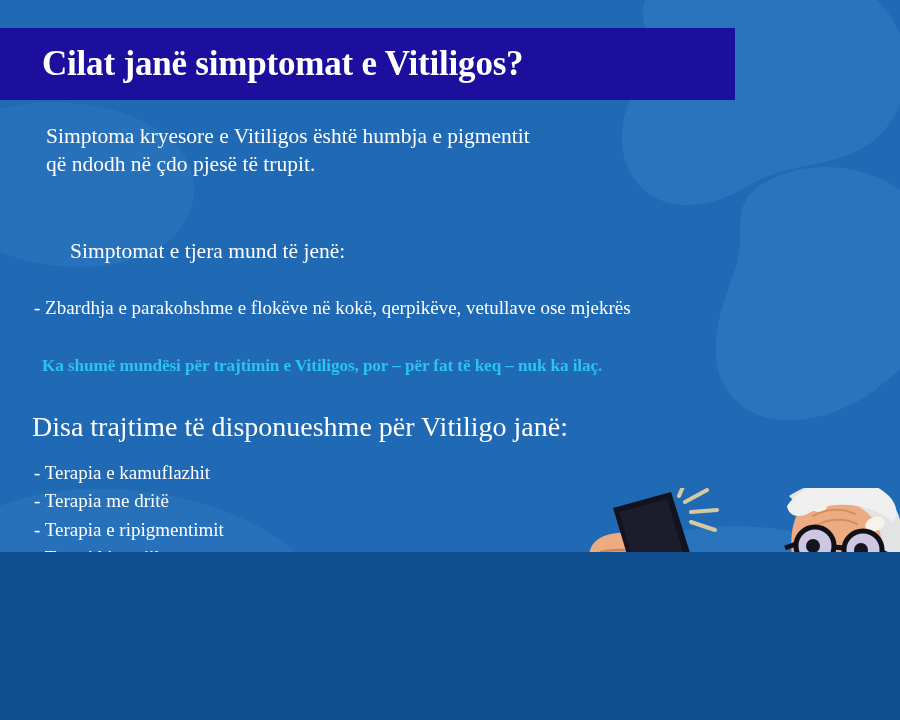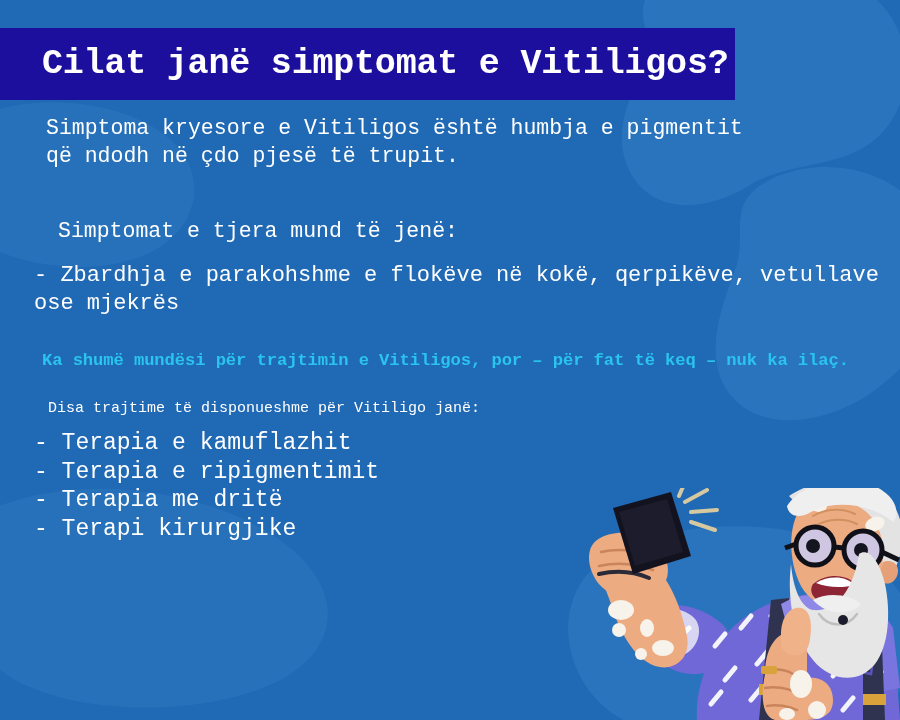--- a/index.html
+++ b/index.html
@@ -3,24 +3,24 @@
 <meta charset="utf-8">
 <style>
   html, body {
     margin: 0;
     padding: 0;
     background: #0f4f8f;
   }
   #slide {
     position: relative;
     width: 900px;
-    height: 720px;
+    height: 552px;
     overflow: hidden;
     background: #2069b4;
-    font-family: Liberation Mono, monospace;
+    font-family: Liberation Serif, serif;
     color: #ffffff;
     -webkit-font-smoothing: antialiased;
   }
 
   
   .blob {
     position: absolute;
     pointer-events: none;
   }
   .blob svg { display: block; }
@@ -48,73 +48,73 @@
   
   #content {
     position: absolute;
     left: 0;
     top: 100px;
     width: 900px;
   }
 
   .intro {
     margin: 0;
-    padding: 14px 0 0 46px;
+    padding: 22px 0 0 46px;
     font-size: 21.5px;
     line-height: 28px;
     font-weight: 400;
     white-space: pre-line;
   }
 
   .section-head {
-    margin: 4px;
+    margin: 16px;
     padding: 44px 0 0 54px;
     font-size: 21.5px;
     line-height: 26px;
     font-weight: 400;
   }
 
   ul.plainlist {
     list-style: none;
     margin: 0;
     padding: 14px 0 0 34px;
   }
   ul.plainlist li {
-    font-size: 22px;
+    font-size: 19px;
     line-height: 27.5px;
     font-weight: 400;
     white-space: pre-line;
     padding: 0;
     margin: 0;
   }
 
   #highlight-line {
     margin: 0;
     padding: 34px 0 0 42px;
     font-size: 17.2px;
     font-weight: bold;
     color: #2ac4ee;
     letter-spacing: -0.1px;
   }
 
   #treatments-head {
-    margin: 0;
-    padding: 26px 0 0 48px;
-    font-size: 15px;
+    margin: 12px;
+    padding: 26px 0 0 20px;
+    font-size: 28px;
     line-height: 26px;
     font-weight: 400;
   }
 
   ul#treatments-list {
     list-style: none;
     margin: 0;
     padding: 7px 0 0 34px;
   }
   ul#treatments-list li {
-    font-size: 23px;
+    font-size: 19px;
     line-height: 28.5px;
     font-weight: 400;
   }
 
   
   #illustration {
     position: absolute;
     left: 575px;
     top: 488px;
     width: 325px;
@@ -178,22 +178,22 @@
     <ul class="plainlist" id="symptoms-list">
       <li>- Zbardhja e parakohshme e flokëve në kokë, qerpikëve, vetullave ose mjekrës</li>
     </ul>
 
     <p id="highlight-line">Ka shumë mundësi për trajtimin e Vitiligos, por – për fat të keq – nuk ka ilaç.</p>
 
     <p id="treatments-head">Disa trajtime të disponueshme për Vitiligo janë:</p>
 
     <ul class="plainlist" id="treatments-list">
       <li>- Terapia e kamuflazhit</li>
+      <li>- Terapia me dritë</li>
       <li>- Terapia e ripigmentimit</li>
-      <li>- Terapia me dritë</li>
       <li>- Terapi kirurgjike</li>
     </ul>
 
   </div>
 
   <div id="illustration">
     <svg width="325" height="232" viewBox="0 0 325 232">
       <defs>
         <clipPath id="clipFrame">
             <rect x="0" y="0" width="325" height="232"></rect>

